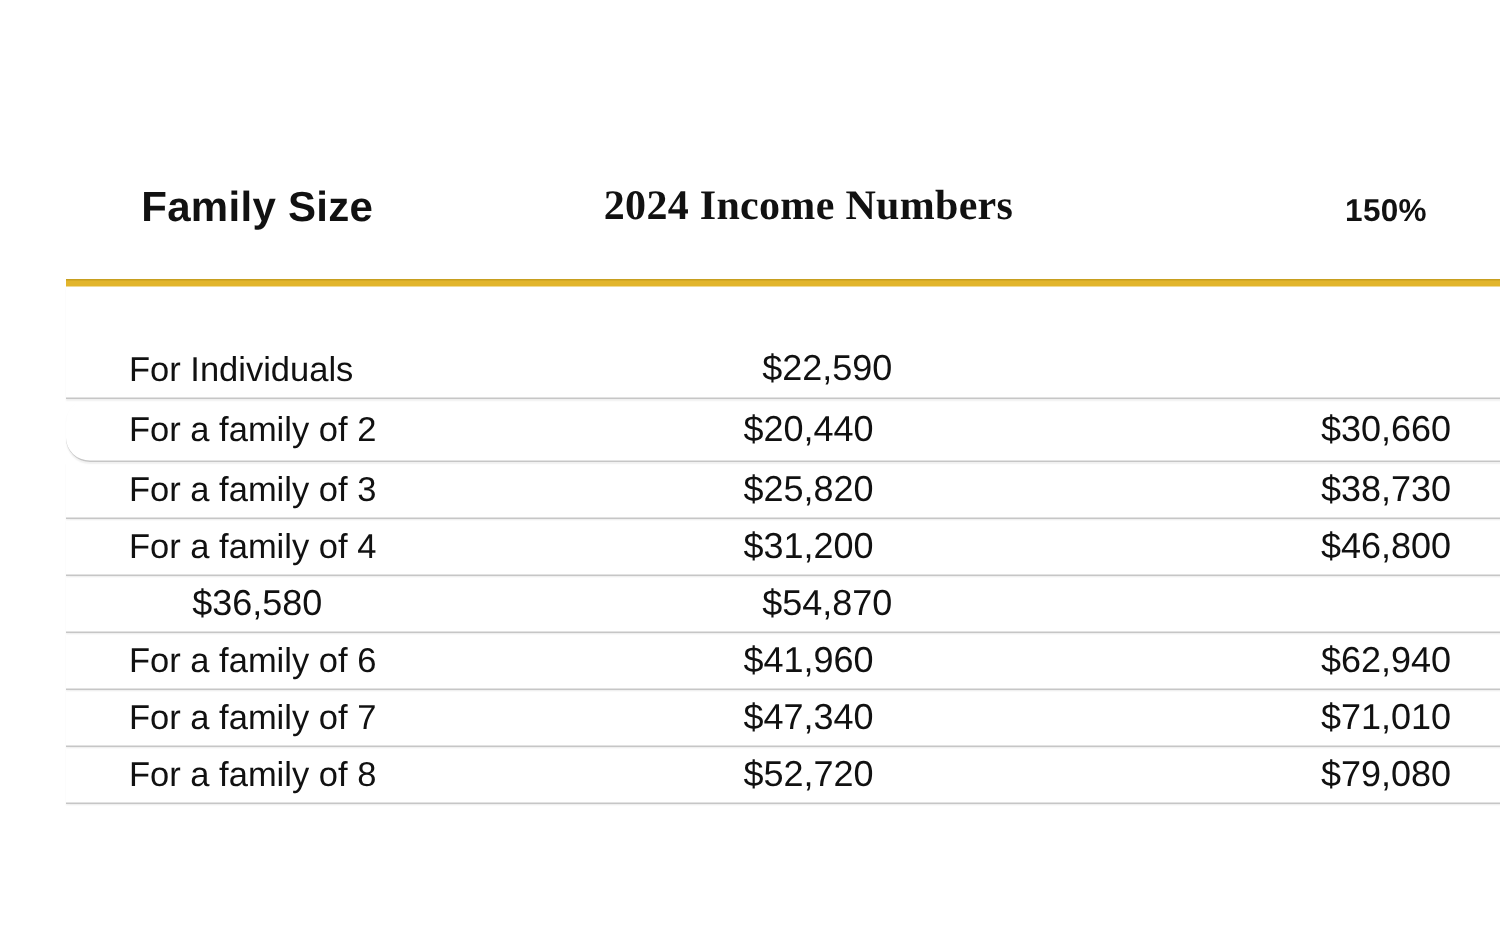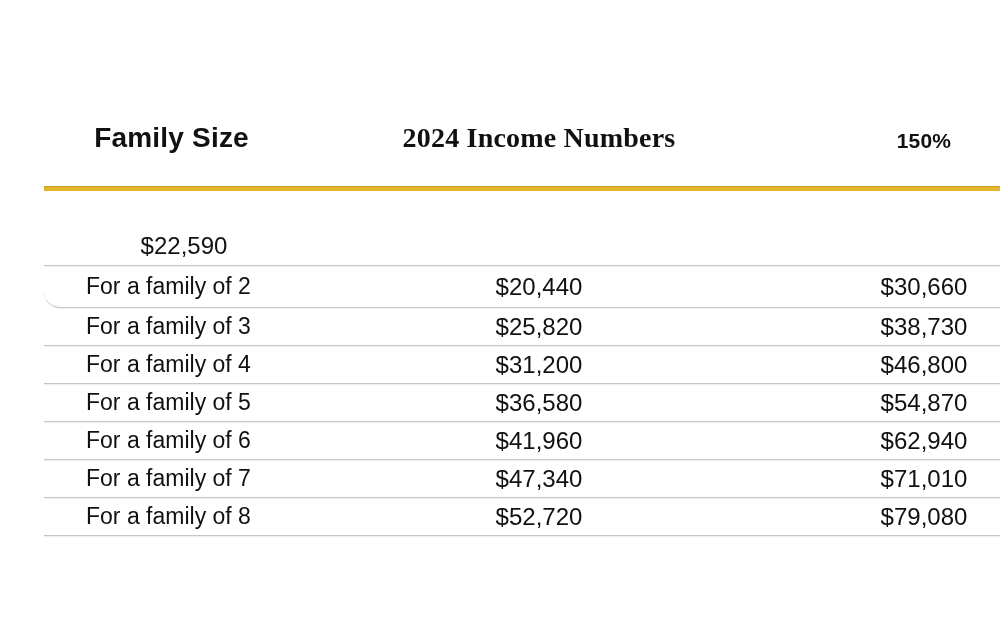--- a/index.html
+++ b/index.html
@@ -82,20 +82,21 @@
     <div class="grid-row header-row">
       <div class="header-cell col1">Family Size</div>
       <div class="header-cell col2">2024 Income Numbers</div>
       <div class="header-cell col3">150%</div>
     </div>
 
     <div class="gold-divider"></div>
 
     <div id="table-body">
   <div class="grid-row body-row">
+    <div class="cell label col1">For Individuals</div>
     <div class="cell value col3">$22,590</div>
   </div>
 
   <div class="grid-row body-row">
     <div class="cell label col1">For a family of 2</div>
     <div class="cell value col2">$20,440</div>
     <div class="cell value col3">$30,660</div>
   </div>
 
   <div class="grid-row body-row">
@@ -104,21 +105,20 @@
     <div class="cell value col3">$38,730</div>
   </div>
 
   <div class="grid-row body-row">
     <div class="cell label col1">For a family of 4</div>
     <div class="cell value col2">$31,200</div>
     <div class="cell value col3">$46,800</div>
   </div>
 
   <div class="grid-row body-row">
-    <div class="cell label col1">For a family of 5</div>
     <div class="cell value col2">$36,580</div>
     <div class="cell value col3">$54,870</div>
   </div>
 
   <div class="grid-row body-row">
     <div class="cell label col1">For a family of 6</div>
     <div class="cell value col2">$41,960</div>
     <div class="cell value col3">$62,940</div>
   </div>
 

